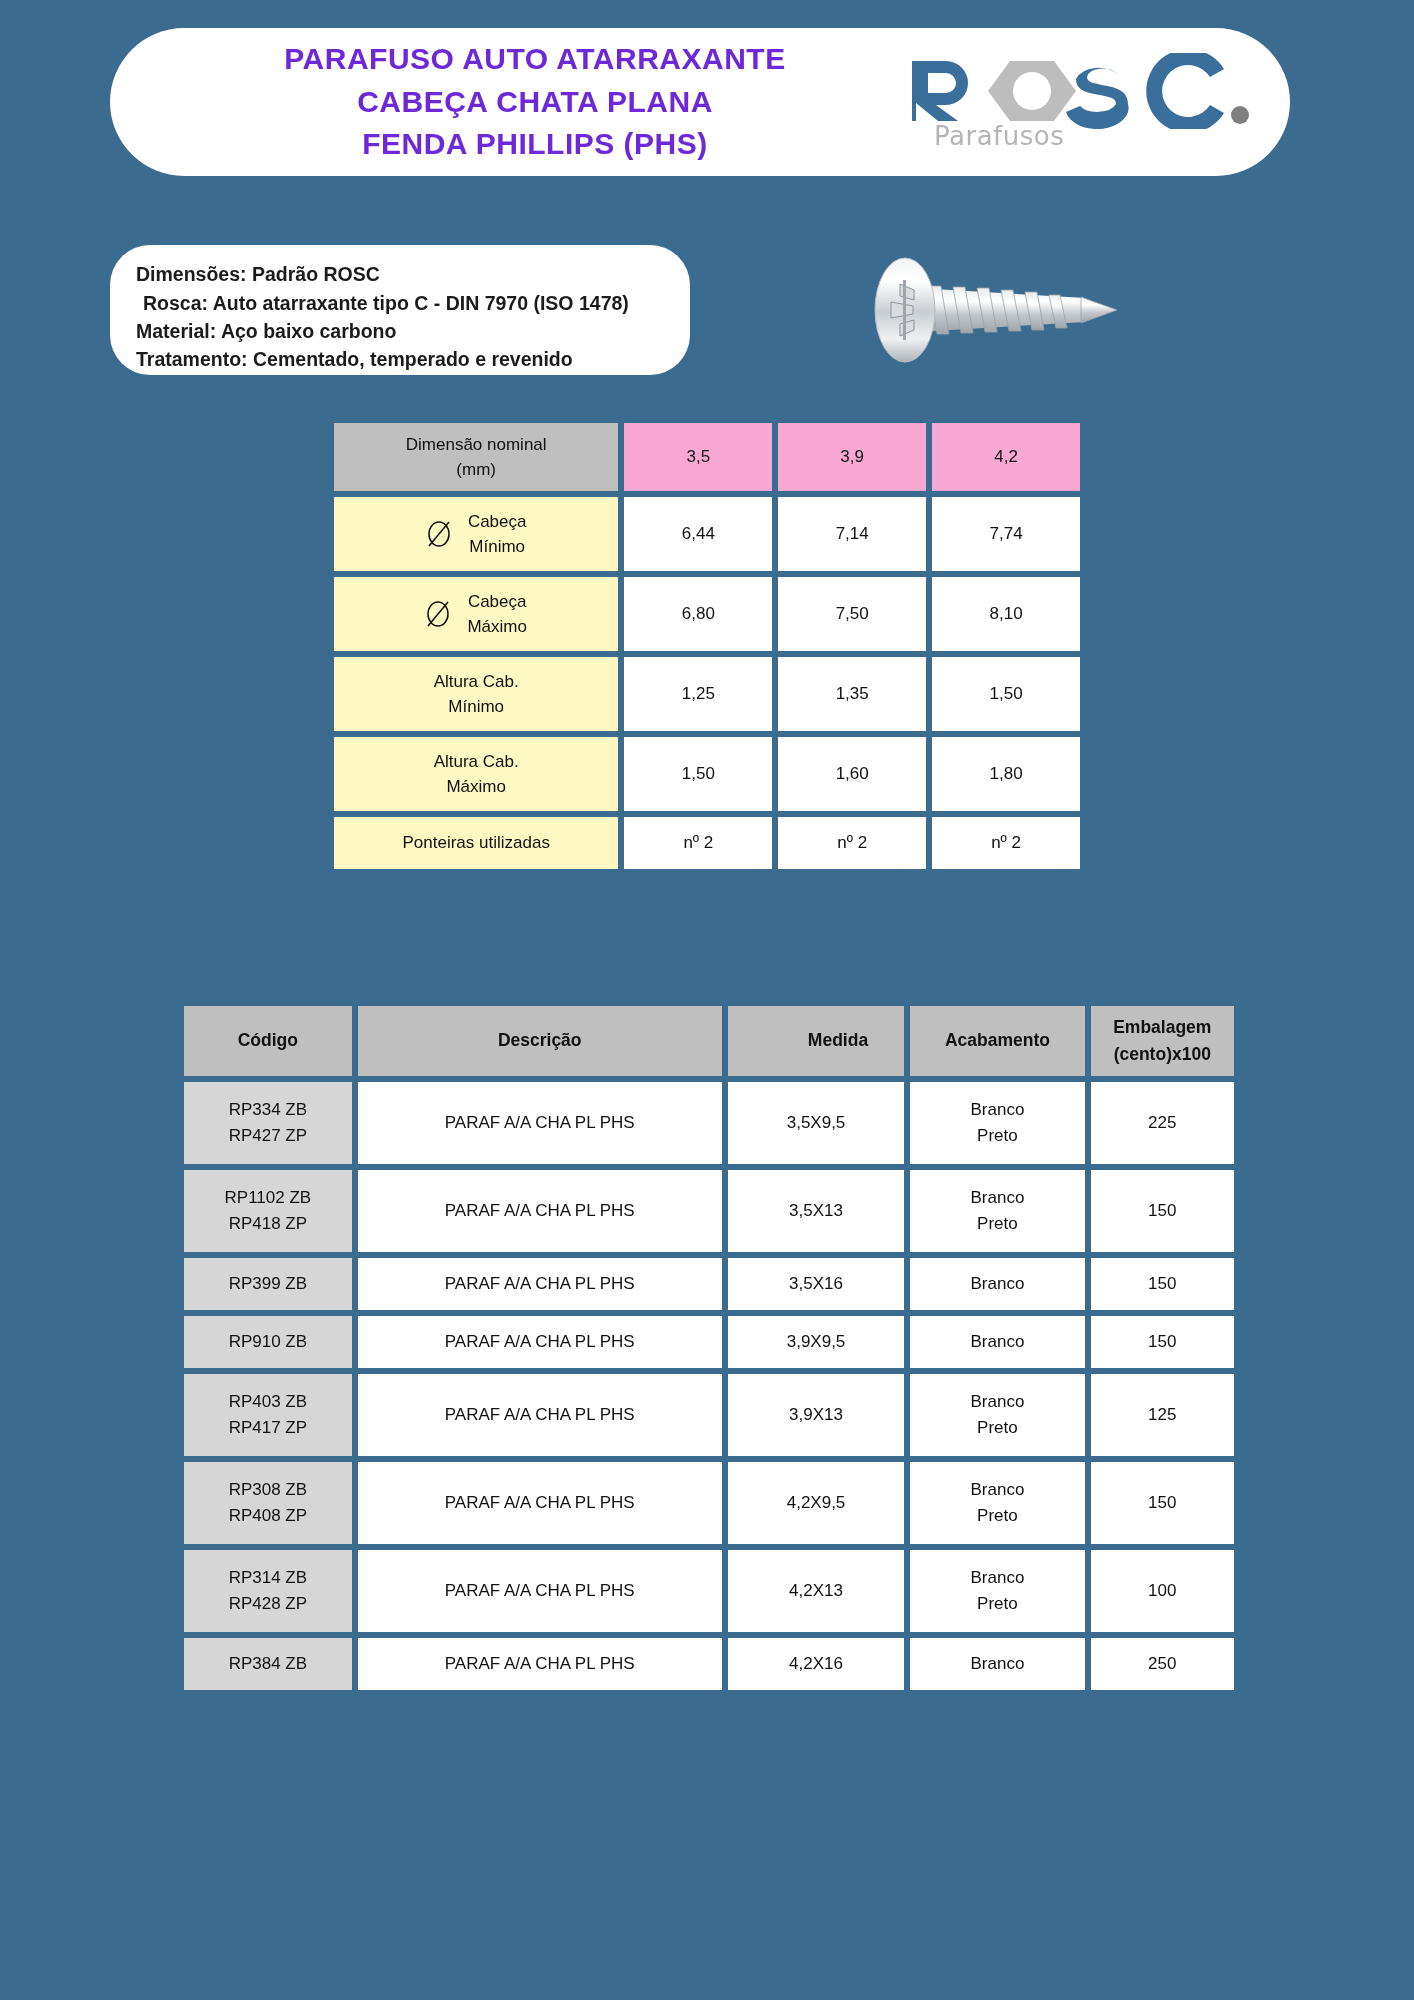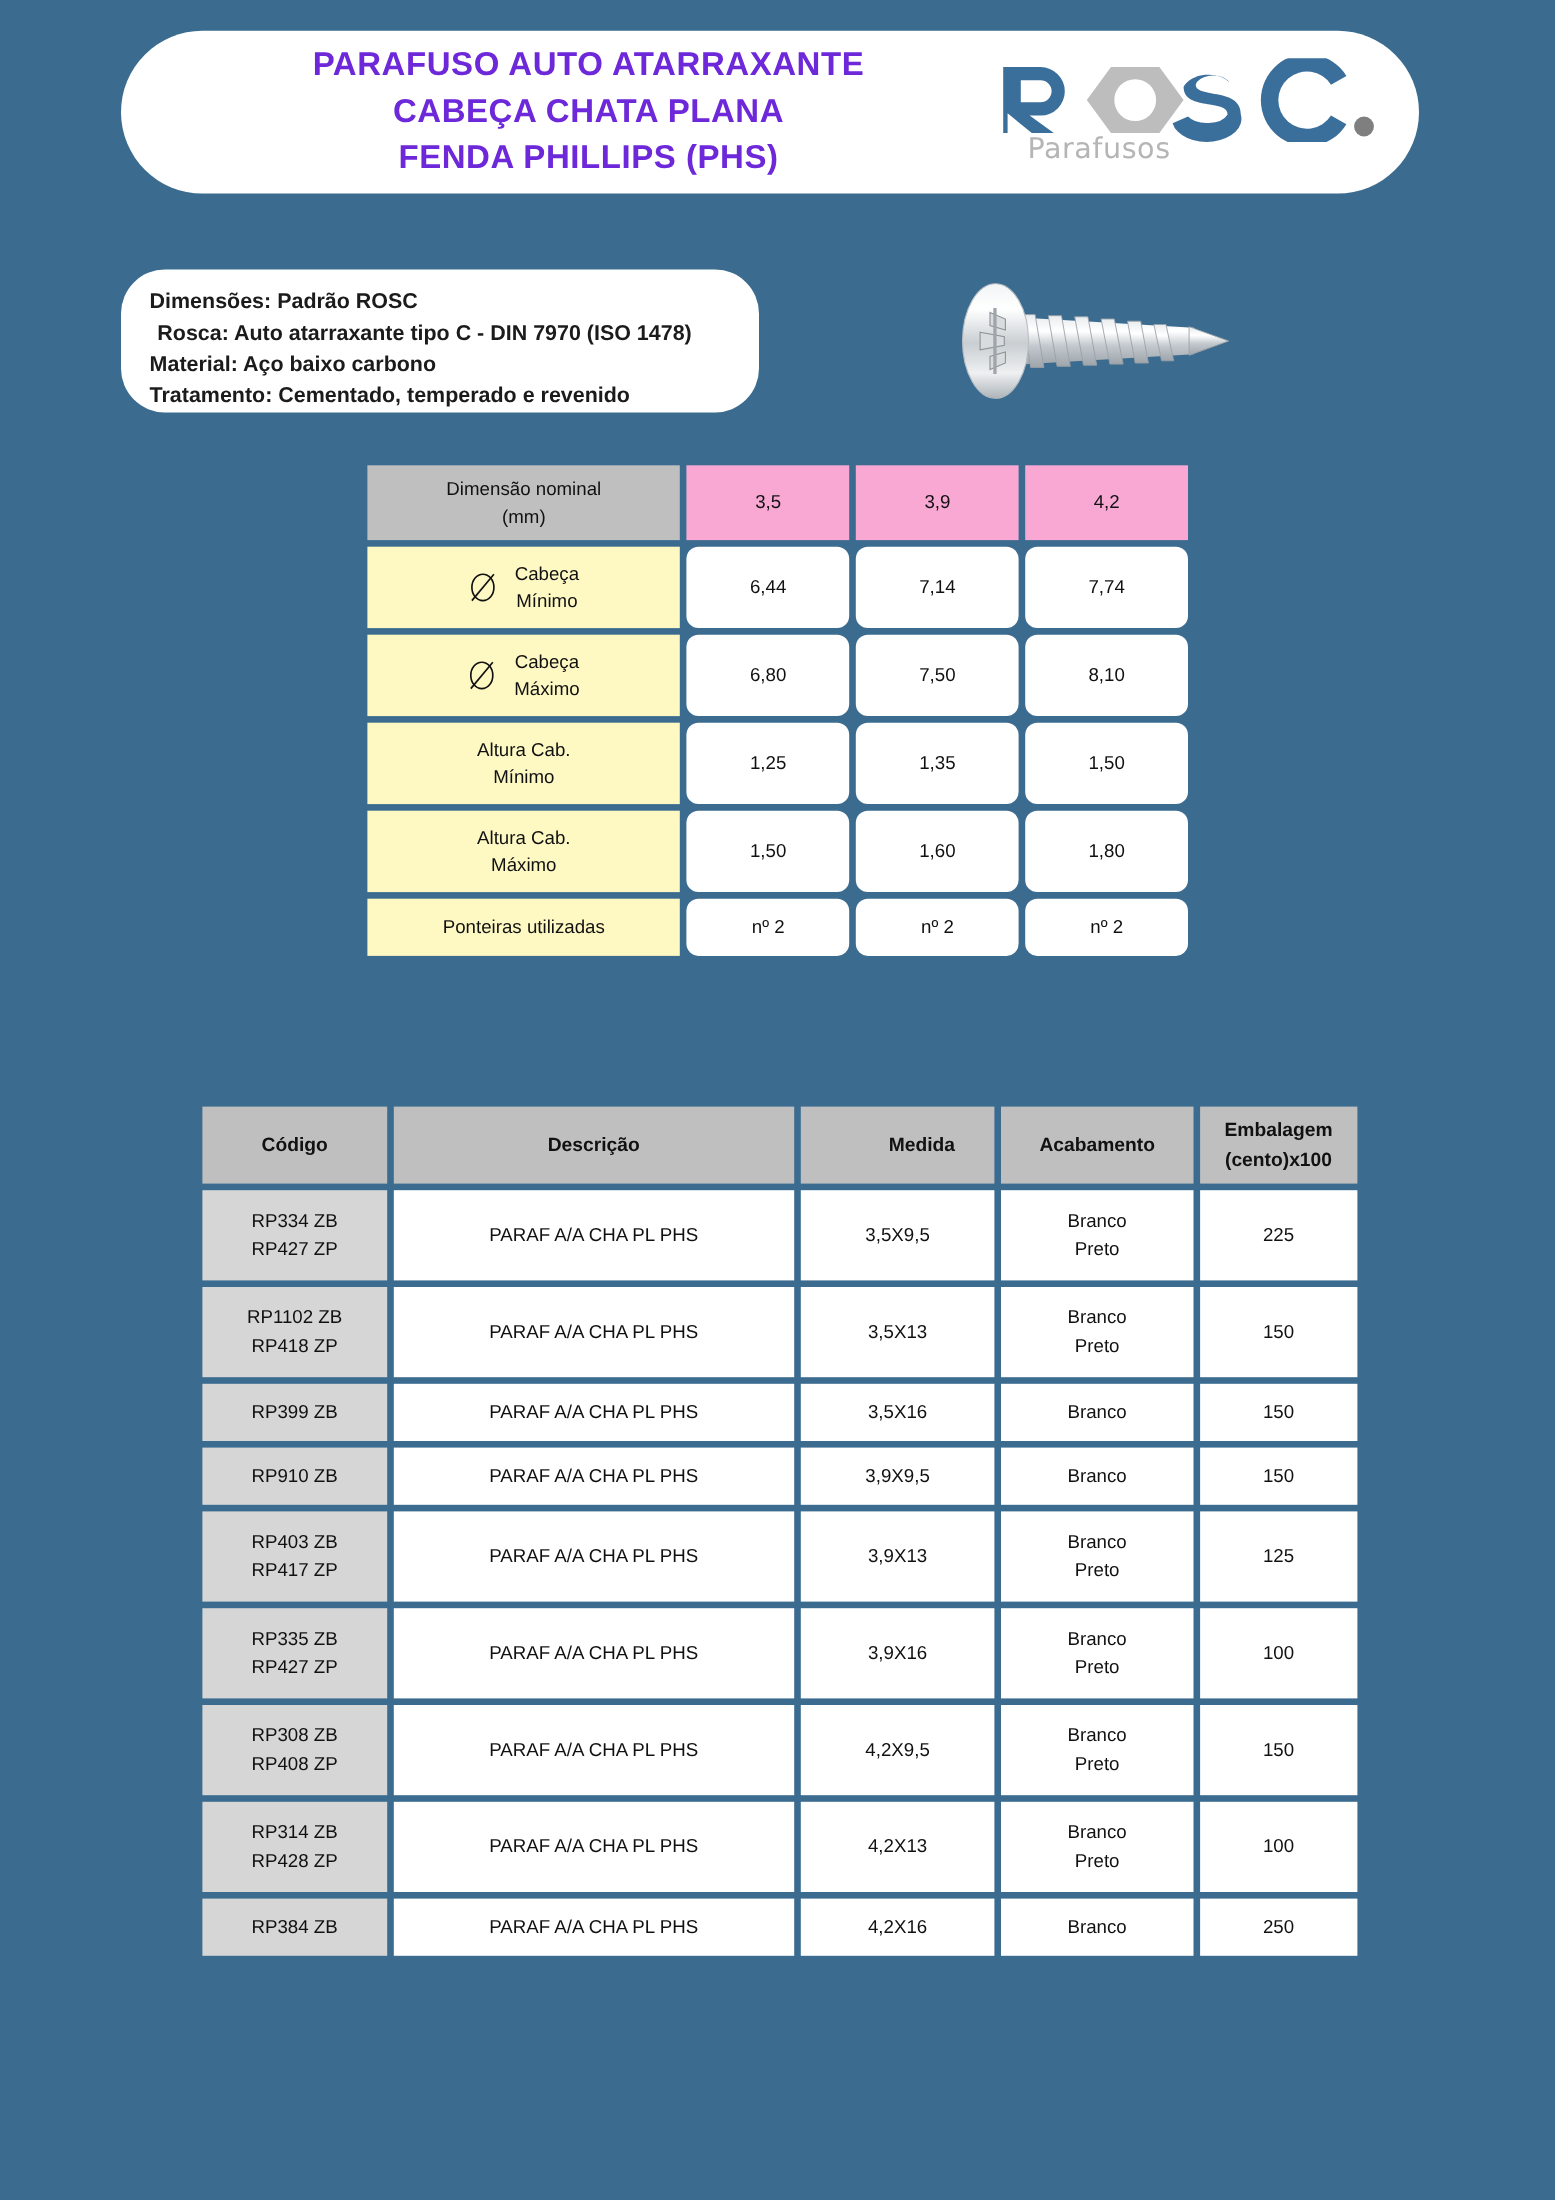--- a/index.html
+++ b/index.html
@@ -99,21 +99,21 @@
     color: #111111;
     line-height: 1.5;
   }
   .dim-head-label { background: #bfbfbf; font-weight: normal; }
   .dim-head-val {
     background: #f9a8d4;
     font-weight: normal;
     font-size: 19px;
   }
   .dim-rowlabel { background: #fef9c3; }
-  .dim-val { background: #ffffff; border-radius: 11px; }
+  .dim-val { background: #ffffff; }
   .dim-table td.dim-rowlabel, .dim-table td.dim-head-label { width: 250px; }
   .dim-table td.dim-val, .dim-table td.dim-head-val { width: 130px; }
   .row-h-hdr td { height: 68px; }
   .row-h-tall td { height: 74px; }
   .row-h-short td { height: 52px; }
   .labelwrap {
     display: flex;
     align-items: center;
     justify-content: center;
     gap: 16px;
@@ -380,33 +380,20 @@
         </td>
         <td class="c-val">PARAF A/A CHA PL PHS</td>
         <td class="c-val">3,9X13</td>
         <td class="c-val">
           <div>Branco</div>
           <div>Preto</div>
         </td>
         <td class="c-val">125</td>
       </tr>
 
-      <tr class="prow-tall">
-        <td class="c-code">
-          <div>RP335 ZB</div>
-          <div>RP427 ZP</div>
-        </td>
-        <td class="c-val">PARAF A/A CHA PL PHS</td>
-        <td class="c-val">3,9X16</td>
-        <td class="c-val">
-          <div>Branco</div>
-          <div>Preto</div>
-        </td>
-        <td class="c-val">100</td>
-      </tr>
 
       <tr class="prow-tall">
         <td class="c-code">
           <div>RP308 ZB</div>
           <div>RP408 ZP</div>
         </td>
         <td class="c-val">PARAF A/A CHA PL PHS</td>
         <td class="c-val">4,2X9,5</td>
         <td class="c-val">
           <div>Branco</div>

